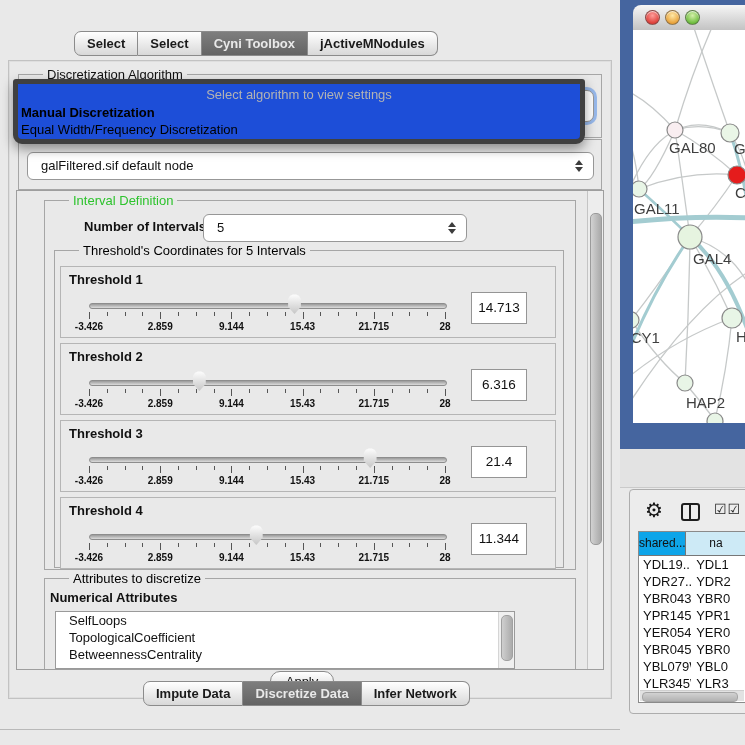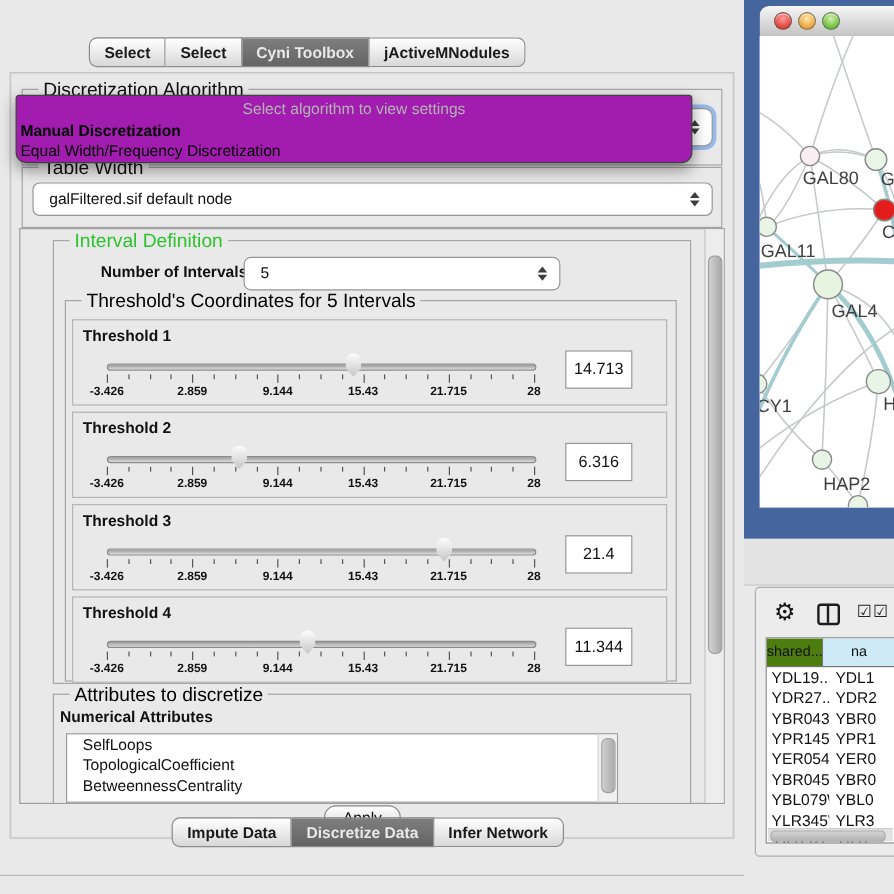--- a/index.html
+++ b/index.html
@@ -22,21 +22,21 @@
   .tab:last-child{border-radius:0 7px 7px 0;}
   .tab.sel{background:linear-gradient(#7e7e7e,#646464);color:#e9e9e9;}
   .top-tabs{left:74px;top:31px;}
   .bottom-tabs{left:143px;top:681px;}
   .cp-bottom-line{left:0;top:729px;width:620px;height:1px;background:#b9b9b9;}
 
   
   .outer-panel{left:8px;top:60px;width:602px;height:637px;border:1px solid #c2c2c2;
                box-shadow:inset 0 0 0 1px #dedede;background:#e9e9e9;}
   .group{border:1px solid #a6a6a6;background:#e9e9e9;}
-  .group-title{position:absolute;top:-8px;left:13px;background:#e9e9e9;padding:0 4px;font-size:16px;white-space:nowrap;}
+  .group-title{position:absolute;top:-8px;left:24px;background:#e9e9e9;padding:0 4px;font-size:13px;white-space:nowrap;}
   .t-green{color:#2dc32d;}
   .t-blue{color:#000000;}
   .g-algo{left:18px;top:74px;width:582px;height:62px;}
   .g-table{left:18px;top:139px;width:582px;height:49px;}
   .g-interval{left:44px;top:200px;width:530px;height:368px;}
   .g-thresh{left:54px;top:250px;width:508px;height:316px;}
   .g-attr{left:44px;top:578px;width:530px;height:90px;border-bottom:none;}
 
   
   .combo{background:#fff;border:1px solid #979797;border-radius:6px;font-size:13px;}
@@ -44,21 +44,21 @@
   .arrows{position:absolute;right:10px;top:50%;transform:translateY(-50%);display:flex;flex-direction:column;gap:2px;}
   .arr-up{width:0;height:0;border-left:4px solid transparent;border-right:4px solid transparent;border-bottom:5px solid #3d3d3d;}
   .arr-dn{width:0;height:0;border-left:4px solid transparent;border-right:4px solid transparent;border-top:5px solid #3d3d3d;}
   .algo-combo{left:26px;top:90px;width:566px;height:30px;border-radius:7px;
               box-shadow:0 0 0 3px rgba(108,158,235,.65);}
   .tabledata-combo{left:27px;top:152px;width:565px;height:26px;}
   .intervals-label{left:84px;top:219px;font-size:13px;font-weight:bold;}
   .intervals-spinner{left:203px;top:214px;width:262px;height:26px;}
 
   
-  .algo-popup{left:13px;top:79px;width:562px;height:55px;background:#a21caf;border:1px solid #404040;
+  .algo-popup{left:13px;top:79px;width:562px;height:55px;background:#1d4ed8;border:5px solid #404040;
               border-radius:3px 3px 9px 9px;box-shadow:0 5px 12px rgba(0,0,0,.4);z-index:30;}
   .pp-ph{text-align:center;color:#b3b3b3;font-size:13px;margin-top:3px;}
   .pp-i1{font-weight:bold;font-size:13px;margin:3px 0 0 3px;color:#000;}
   .pp-i2{font-size:13px;margin:2px 0 0 3px;color:#000;}
 
   
   .scrollpane{left:16px;top:190px;width:586px;height:478px;border:1px solid #9e9e9e;}
   .vsb{position:absolute;right:0;top:0;width:15px;height:100%;background:#ededed;border-left:1px solid #c4c4c4;}
   .vsb-thumb{position:absolute;left:2px;width:10px;border-radius:5px;background:linear-gradient(90deg,#d2d2d2,#a9a9a9);border:1px solid #9b9b9b;}
 
@@ -103,21 +103,21 @@
 
   
   .tp-bar{left:620px;top:449px;width:125px;height:38px;background:#e3e3e3;border-bottom:1px solid #cacaca;}
   .tp-window{left:629px;top:489px;width:116px;height:223px;background:#ececec;border:1px solid #adadad;border-radius:4px 0 0 4px;}
   .tp-gear{position:absolute;left:15px;top:8px;font-size:20px;color:#161616;}
   .tp-split{position:absolute;left:51px;top:13px;width:15px;height:14px;border:2px solid #1d1d1d;border-radius:3px;}
   .tp-split::after{content:"";position:absolute;left:6px;top:0;width:2px;height:14px;background:#1d1d1d;}
   .tp-checks{position:absolute;left:84px;top:11px;font-size:14px;color:#222;letter-spacing:1px;white-space:nowrap;}
   .tp-table{position:absolute;left:8px;top:41px;width:107px;height:170px;background:#fff;border:1px solid #8a8a8a;overflow:hidden;}
   .tp-head{display:flex;height:23px;border-bottom:1px solid #777;}
-  .tp-h1{width:61px;background:#4d7c0f;border-right:1px solid #777;font-size:12px;line-height:23px;
+  .tp-h1{width:61px;background:#0ea5e9;border-right:1px solid #777;font-size:12px;line-height:23px;
          text-align:center;overflow:hidden;white-space:nowrap;}
   .tp-h2{width:80px;background:#cdeaf6;font-size:12px;line-height:23px;text-align:center;overflow:hidden;white-space:nowrap;}
   .tp-row{display:flex;height:17px;font-size:13px;line-height:17px;}
   .tp-c1{width:58px;padding-left:4px;overflow:hidden;white-space:nowrap;}
   .tp-c2{width:60px;padding-left:5px;overflow:hidden;white-space:nowrap;}
   .tp-hsb{position:absolute;left:1px;bottom:1px;width:104px;height:10px;background:#e2e2e2;border-top:1px solid #cfcfcf;}
   .tp-hsb-thumb{position:absolute;left:2px;top:1px;width:94px;height:8px;border-radius:4px;
                 background:linear-gradient(#d2d2d2,#b2b2b2);border:1px solid #a6a6a6;}
 
   .net-icon{display:inline-block;}

